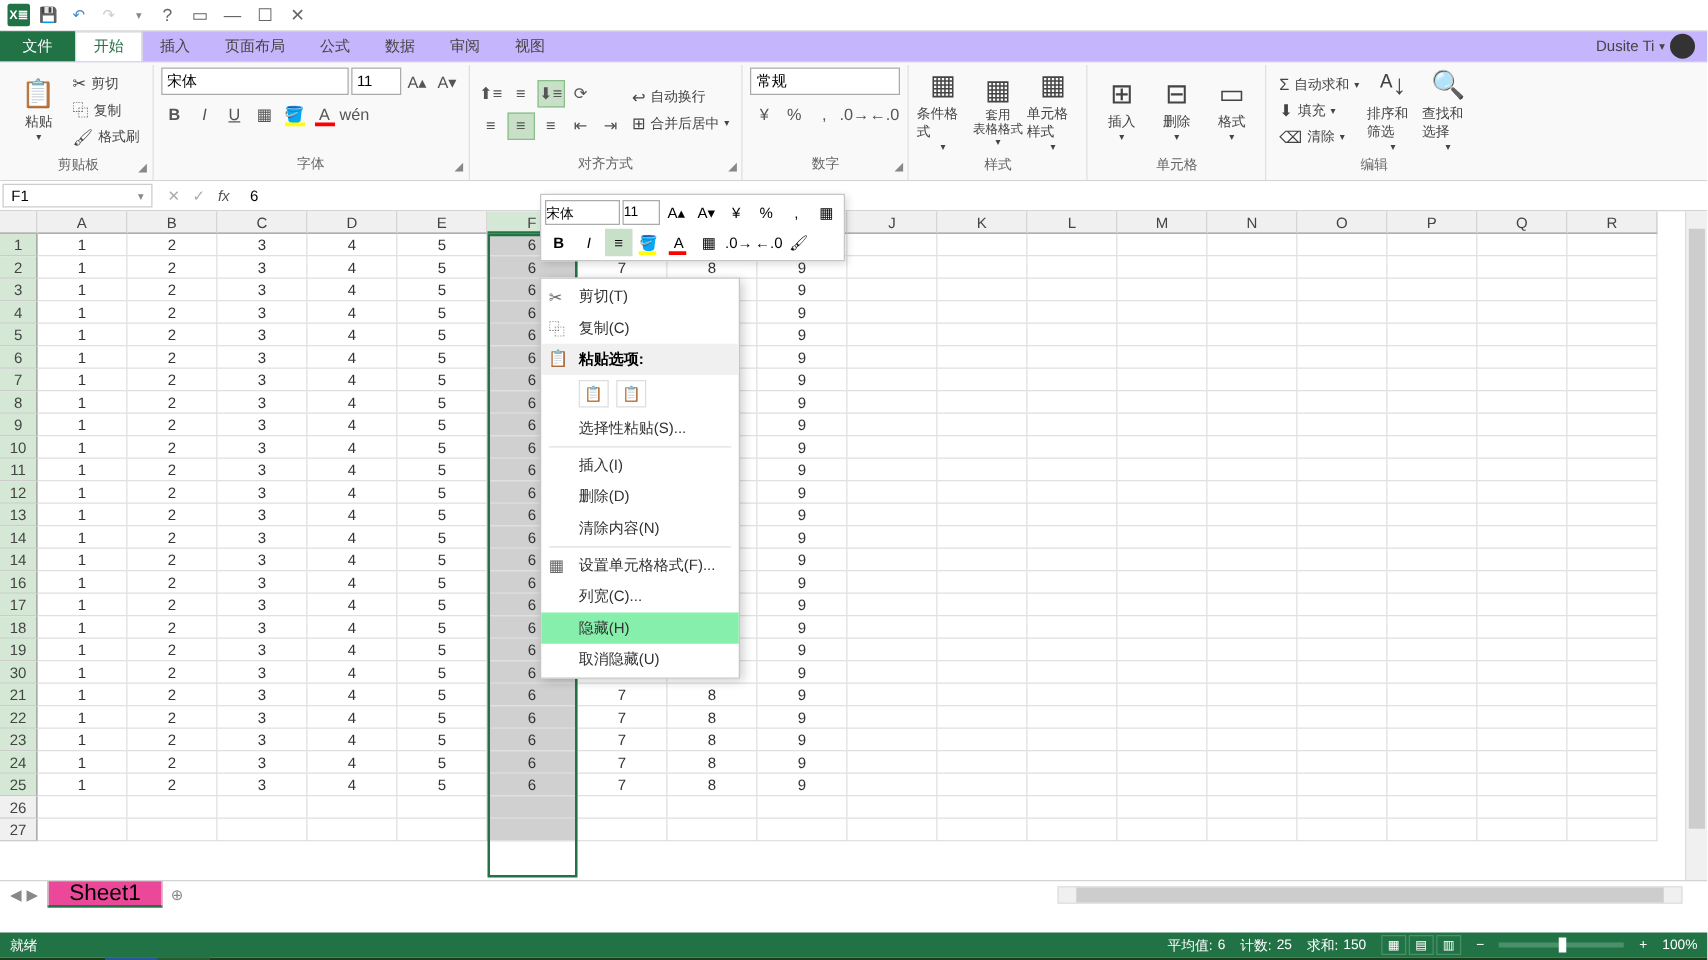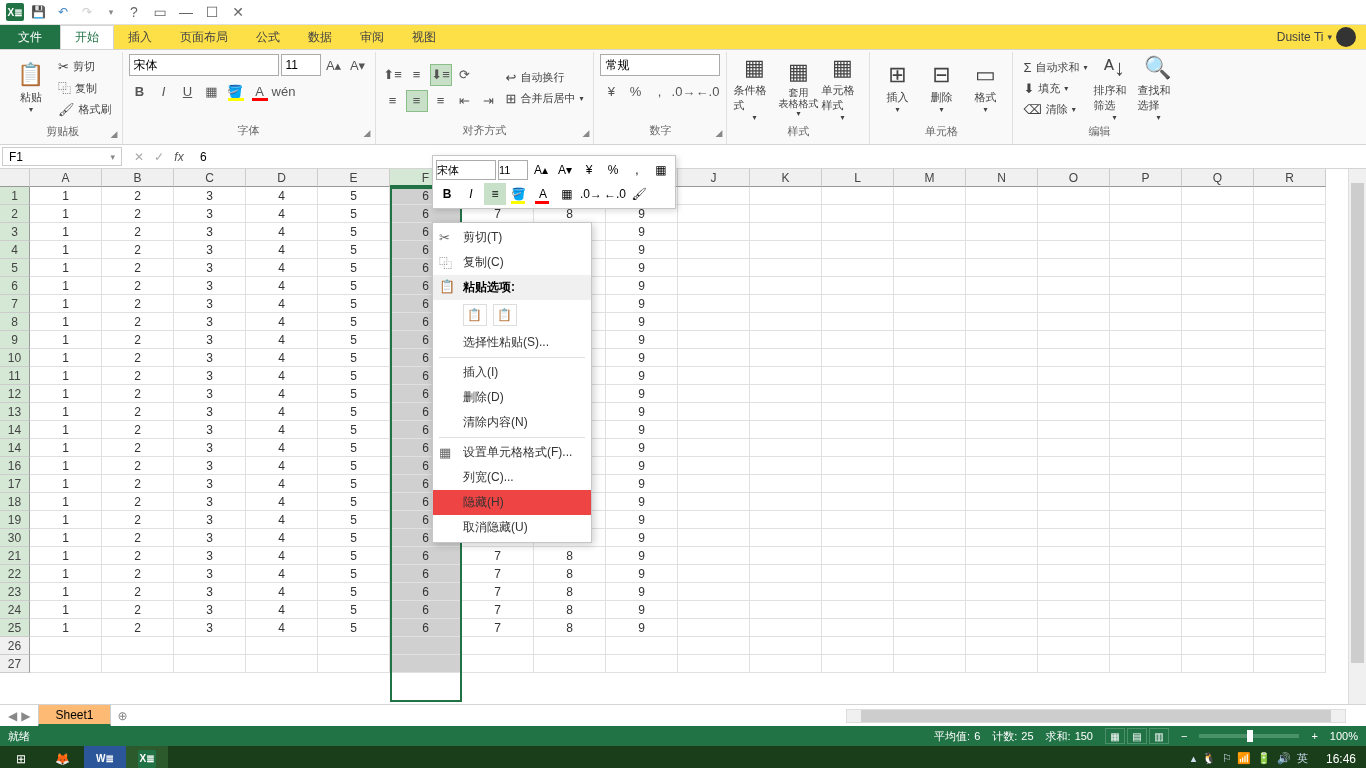--- a/index.html
+++ b/index.html
@@ -9,21 +9,21 @@
 .titlebar { height: 25px; background: #fff; display: flex; align-items: center; border-bottom: 1px solid #e0e0e0; }
 .titlebar .qat { display: flex; align-items: center; gap: 2px; padding-left: 4px; }
 .titlebar .qat-item { width: 22px; height: 22px; display: flex; align-items: center; justify-content: center; cursor: pointer; }
 .titlebar .title { flex: 1; text-align: center; color: #555; font-size: 12px; }
 .titlebar .win-controls { display: flex; gap: 2px; padding-right: 4px; }
 .titlebar .win-controls span { width: 24px; height: 22px; display: flex; align-items: center; justify-content: center; cursor: pointer; color: #666; font-size: 14px; }
 
 .excel-logo { width: 18px; height: 18px; background: #217346; color: white; font-weight: bold; font-size: 10px; display: flex; align-items: center; justify-content: center; border-radius: 2px; }
 
 
-.ribbon-tabs { height: 25px; background: #fde047; display: flex; align-items: stretch; border-bottom: 1px solid #d4d4d4; }
+.ribbon-tabs { height: 25px; background: #c4b5fd; display: flex; align-items: stretch; border-bottom: 1px solid #d4d4d4; }
 .ribbon-tabs .tab { padding: 0 14px; display: flex; align-items: center; cursor: pointer; color: #444; font-size: 12px; }
 .ribbon-tabs .tab.file { background: #217346; color: white; padding: 0 18px; }
 .ribbon-tabs .tab.active { background: #fff; border: 1px solid #d4d4d4; border-bottom: none; color: #217346; }
 .ribbon-tabs .spacer { flex: 1; }
 .ribbon-tabs .user { padding: 0 10px; display: flex; align-items: center; gap: 4px; color: #444; }
 .ribbon-tabs .avatar { width: 20px; height: 20px; background: #333; border-radius: 50%; }
 
 
 .ribbon { height: 95px; background: #f9f9f9; border-bottom: 1px solid #d4d4d4; display: flex; padding: 2px 4px 0; }
 .ribbon-group { display: flex; flex-direction: column; border-right: 1px solid #e0e0e0; padding: 2px 6px; }
@@ -65,40 +65,40 @@
 
 
 .mini-toolbar { position: absolute; top: 155px; left: 432px; background: #fff; border: 1px solid #c6c6c6; box-shadow: 2px 2px 6px rgba(0,0,0,0.15); padding: 3px; display: flex; flex-direction: column; gap: 2px; z-index: 10; }
 .mini-toolbar .mt-row { display: flex; gap: 2px; align-items: center; }
 .mini-toolbar .mt-btn { width: 22px; height: 22px; display: flex; align-items: center; justify-content: center; font-size: 12px; cursor: pointer; }
 .mini-toolbar .mt-select { height: 20px; font-size: 11px; background: #fff; border: 1px solid #ababab; }
 
 
 .context-menu { position: absolute; top: 222px; left: 432px; width: 160px; background: #fff; border: 1px solid #c6c6c6; box-shadow: 2px 2px 8px rgba(0,0,0,0.2); z-index: 11; padding: 2px 0; }
 .context-menu .cm-item { display: flex; align-items: center; padding: 4px 10px 4px 30px; font-size: 12px; color: #333; cursor: pointer; position: relative; }
-.context-menu .cm-item:hover, .context-menu .cm-item.hover { background: #ef4444; }
+.context-menu .cm-item:hover, .context-menu .cm-item.hover { background: #86efac; }
 .context-menu .cm-item .cm-icon { position: absolute; left: 6px; font-size: 13px; color: #666; }
 .context-menu .cm-header { font-weight: bold; background: #f0f0f0; padding: 4px 10px 4px 30px; font-size: 12px; position: relative; }
 .context-menu .cm-header .cm-icon { position: absolute; left: 6px; font-size: 13px; color: #666; }
 .context-menu .cm-paste-options { padding: 4px 10px 4px 30px; display: flex; gap: 6px; }
 .context-menu .cm-paste-options .po { width: 24px; height: 22px; border: 1px solid #ddd; display: flex; align-items: center; justify-content: center; font-size: 12px; cursor: pointer; }
 .context-menu .cm-sep { height: 1px; background: #e0e0e0; margin: 2px 6px; }
 
 
 .sheet-tabs { height: 22px; display: flex; align-items: stretch; border-top: 1px solid #d4d4d4; }
 .sheet-nav { display: flex; align-items: center; gap: 4px; padding: 0 8px; color: #888; }
-.sheet-tab { padding: 0 16px; border: 1px solid #ccc; border-top: none; background: #fdba74; display: flex; align-items: center; font-size: 12px; }
+.sheet-tab { padding: 0 16px; border: 1px solid #ccc; border-top: none; background: #ec4899; display: flex; align-items: center; font-size: 18px; }
 .sheet-tab.active { border-bottom: 2px solid #217346; }
 .sheet-add { width: 24px; display: flex; align-items: center; justify-content: center; color: #888; cursor: pointer; }
 .hscroll { flex: 1; display: flex; justify-content: flex-end; align-items: center; padding-right: 20px; }
 .hscroll-track { width: 500px; height: 14px; background: #f0f0f0; border: 1px solid #ddd; position: relative; }
 .hscroll-thumb { position: absolute; left: 14px; top: 0; width: 470px; height: 12px; background: #cdcdcd; }
 
 
-.status-bar { height: 20px; background: #217346; color: #fff; display: flex; align-items: center; font-size: 11px; padding: 0 8px; gap: 12px; }
+.status-bar { height: 20px; background: #217346; color: #fff; display: flex; align-items: center; font-size: 11px; padding: 0 8px; gap: 12px; margin-top: 20px; }
 .status-bar .spacer { flex: 1; }
 .status-bar .sb-item { display: flex; align-items: center; gap: 4px; }
 .status-bar .view-btns { display: flex; gap: 2px; }
 .status-bar .view-btns span { width: 20px; height: 16px; border: 1px solid #4a9068; display: flex; align-items: center; justify-content: center; font-size: 10px; cursor: pointer; }
 .zoom-slider { width: 100px; height: 4px; background: #4a9068; position: relative; }
 .zoom-slider .thumb { position: absolute; left: 48px; top: -4px; width: 6px; height: 12px; background: #fff; }
 
 
 .taskbar { height: 25px; background: #1a3d1a; display: flex; align-items: stretch; }
 .taskbar .tb-btn { width: 42px; display: flex; align-items: center; justify-content: center; color: #fff; cursor: pointer; }

